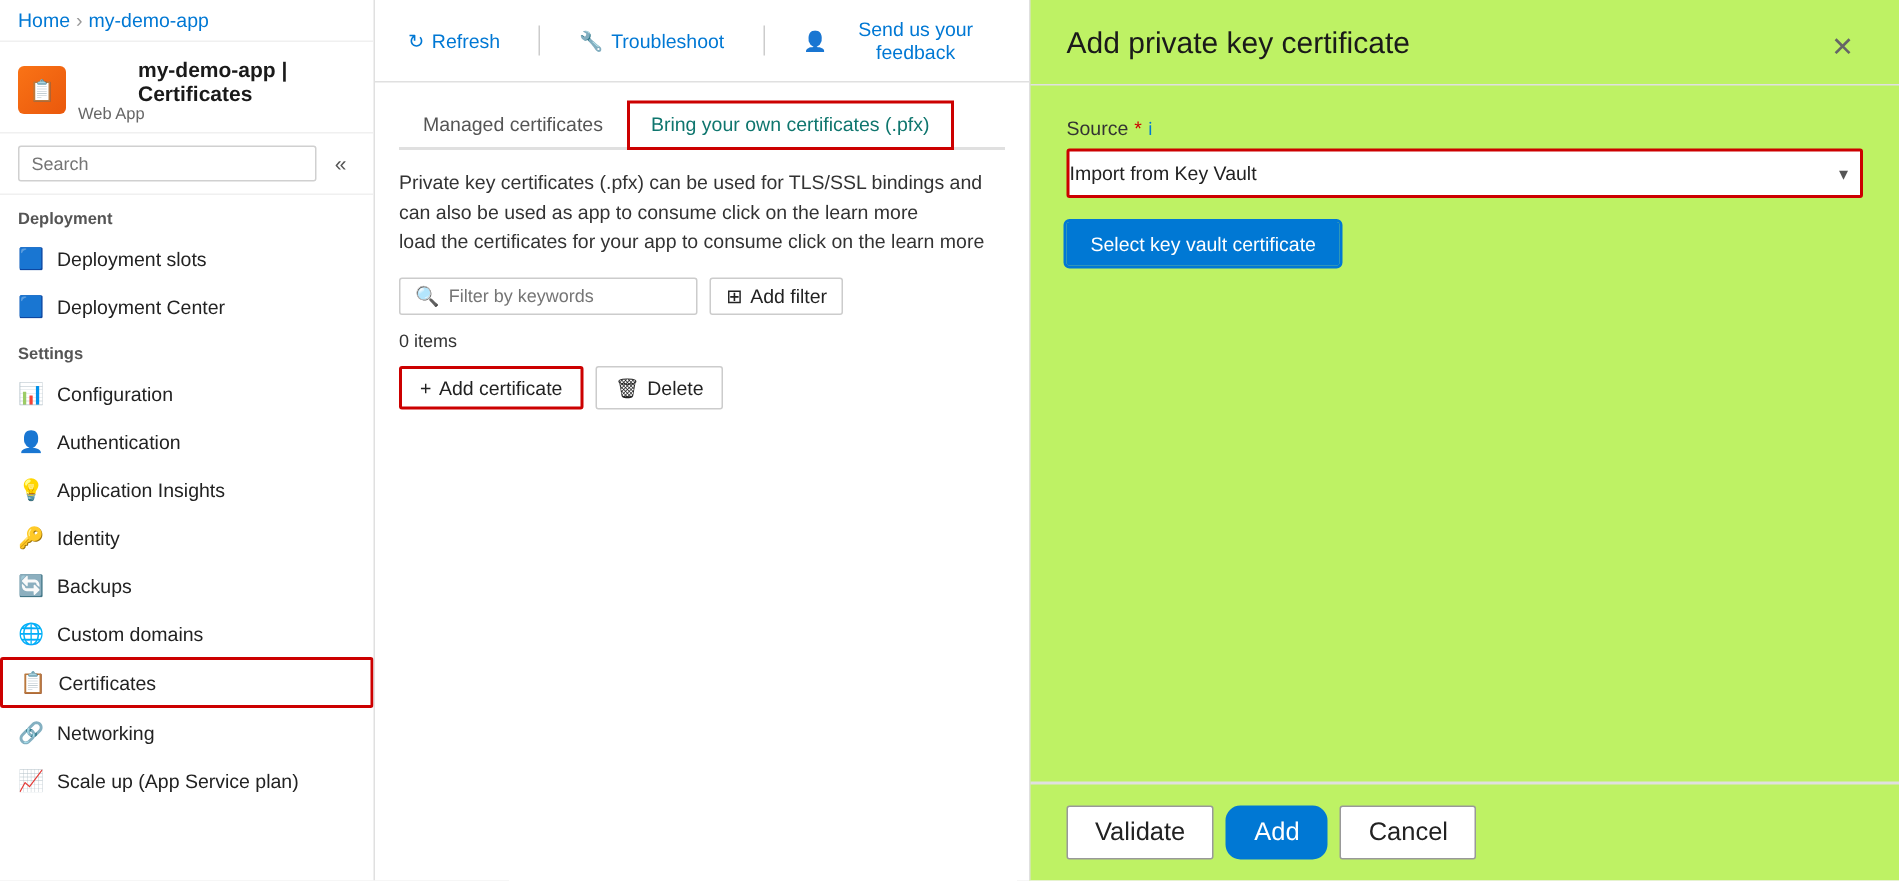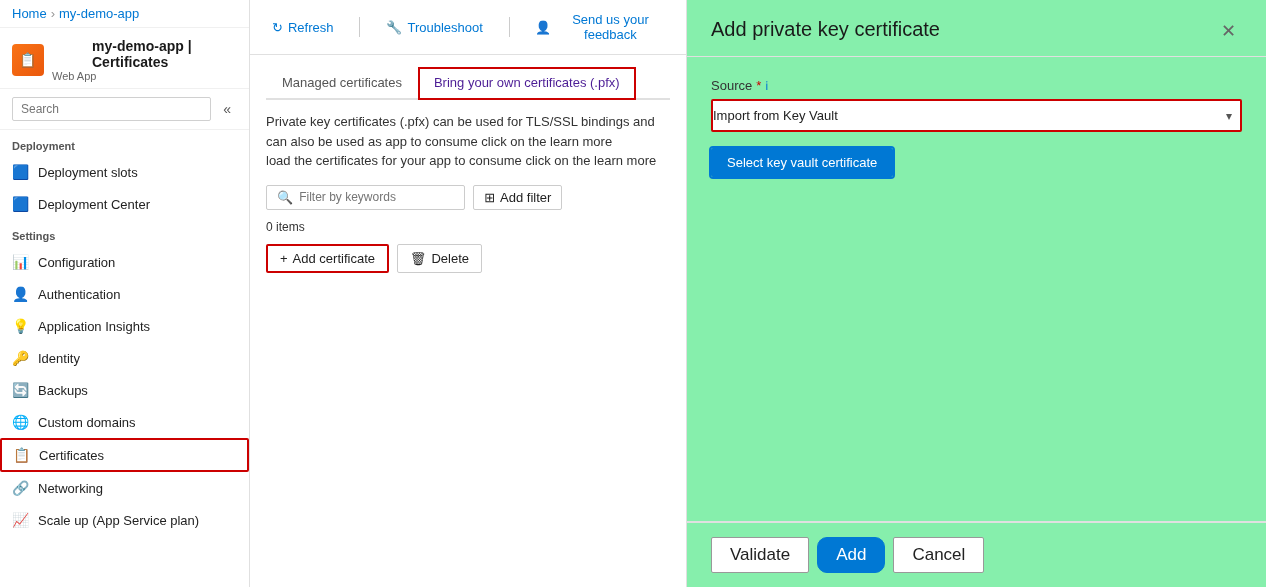--- a/index.html
+++ b/index.html
@@ -114,21 +114,21 @@
     .main-body { padding: 12px 16px; flex: 1; overflow-y: auto; }
     .tab-bar { display: flex; gap: 0; border-bottom: 2px solid #e0e0e0; margin-bottom: 12px; }
     .tab {
       padding: 8px 16px;
       cursor: pointer;
       font-size: 13px;
       color: #555;
       border-bottom: 2px solid transparent;
       margin-bottom: -2px;
     }
-    .tab.outlined { border: 2px solid #d00; color: #4c1d95; background: #fff; margin-bottom: -2px; padding: 6px 14px; }
+    .tab.outlined { border: 2px solid #d00; color: #0f766e; background: #fff; margin-bottom: -2px; padding: 6px 14px; }
     .info-text { font-size: 12px; color: #333; margin-bottom: 14px; line-height: 1.5; }
     .filter-row { display: flex; gap: 8px; margin-bottom: 10px; align-items: center; }
     .filter-input {
       display: flex; align-items: center; gap: 6px;
       border: 1px solid #ccc; border-radius: 2px; padding: 4px 10px;
       font-size: 12px; color: #888;
       background: #fff; min-width: 180px;
     }
     .filter-btn {
       display: flex; align-items: center; gap: 5px;
@@ -141,21 +141,21 @@
       display: flex; align-items: center; gap: 5px;
       border: 1px solid #ccc; border-radius: 2px; padding: 5px 12px;
       background: #fff; cursor: pointer; font-size: 12px; color: #222;
     }
     .action-btn.outlined-red { border: 2px solid #c00; }
 
     
     .right-panel {
       width: 580px;
       min-width: 580px;
-      background: #86efac;
+      background: #bef264;
       border-left: 1px solid #e0e0e0;
       display: flex;
       flex-direction: column;
       height: 100%;
     }
     .panel-header {
       padding: 18px 24px 12px 24px;
       border-bottom: 1px solid #e0e0e0;
       display: flex;
       justify-content: space-between;

